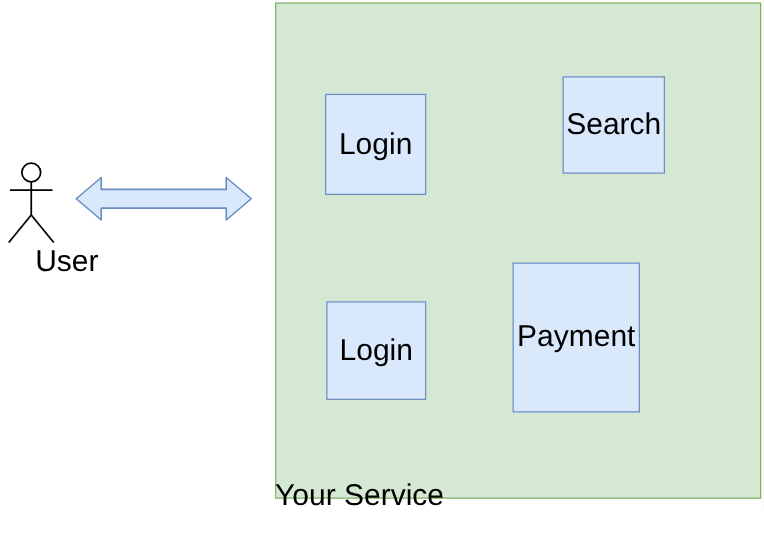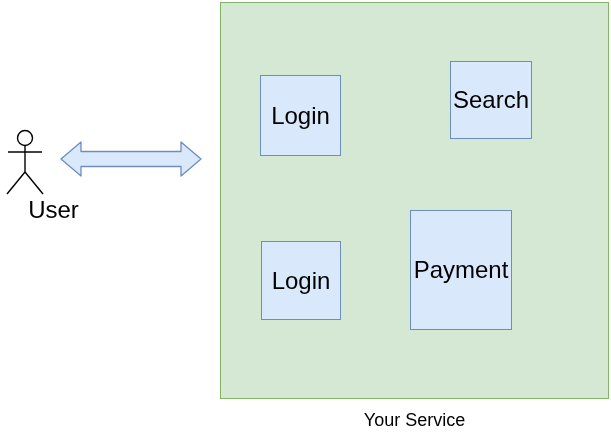--- a/index.html
+++ b/index.html
@@ -22,24 +22,23 @@
     left: 220px;
     top: 2px;
     width: 389px;
     height: 397px;
     background: #d5e8d4;
     border: 1px solid #82b366;
     box-sizing: border-box;
   }
   .service-label {
     left: 220px;
-    top: 406px;
+    top: 383px;
     width: 389px;
-    text-align: center;
-    font-size: 18px;
+    font-size: 24px;
     line-height: 28px;
     white-space: nowrap;
   }
 
   
   .component {
     background: #dae8fc;
     border: 1px solid #6c8ebf;
     box-sizing: border-box;
     display: flex;

